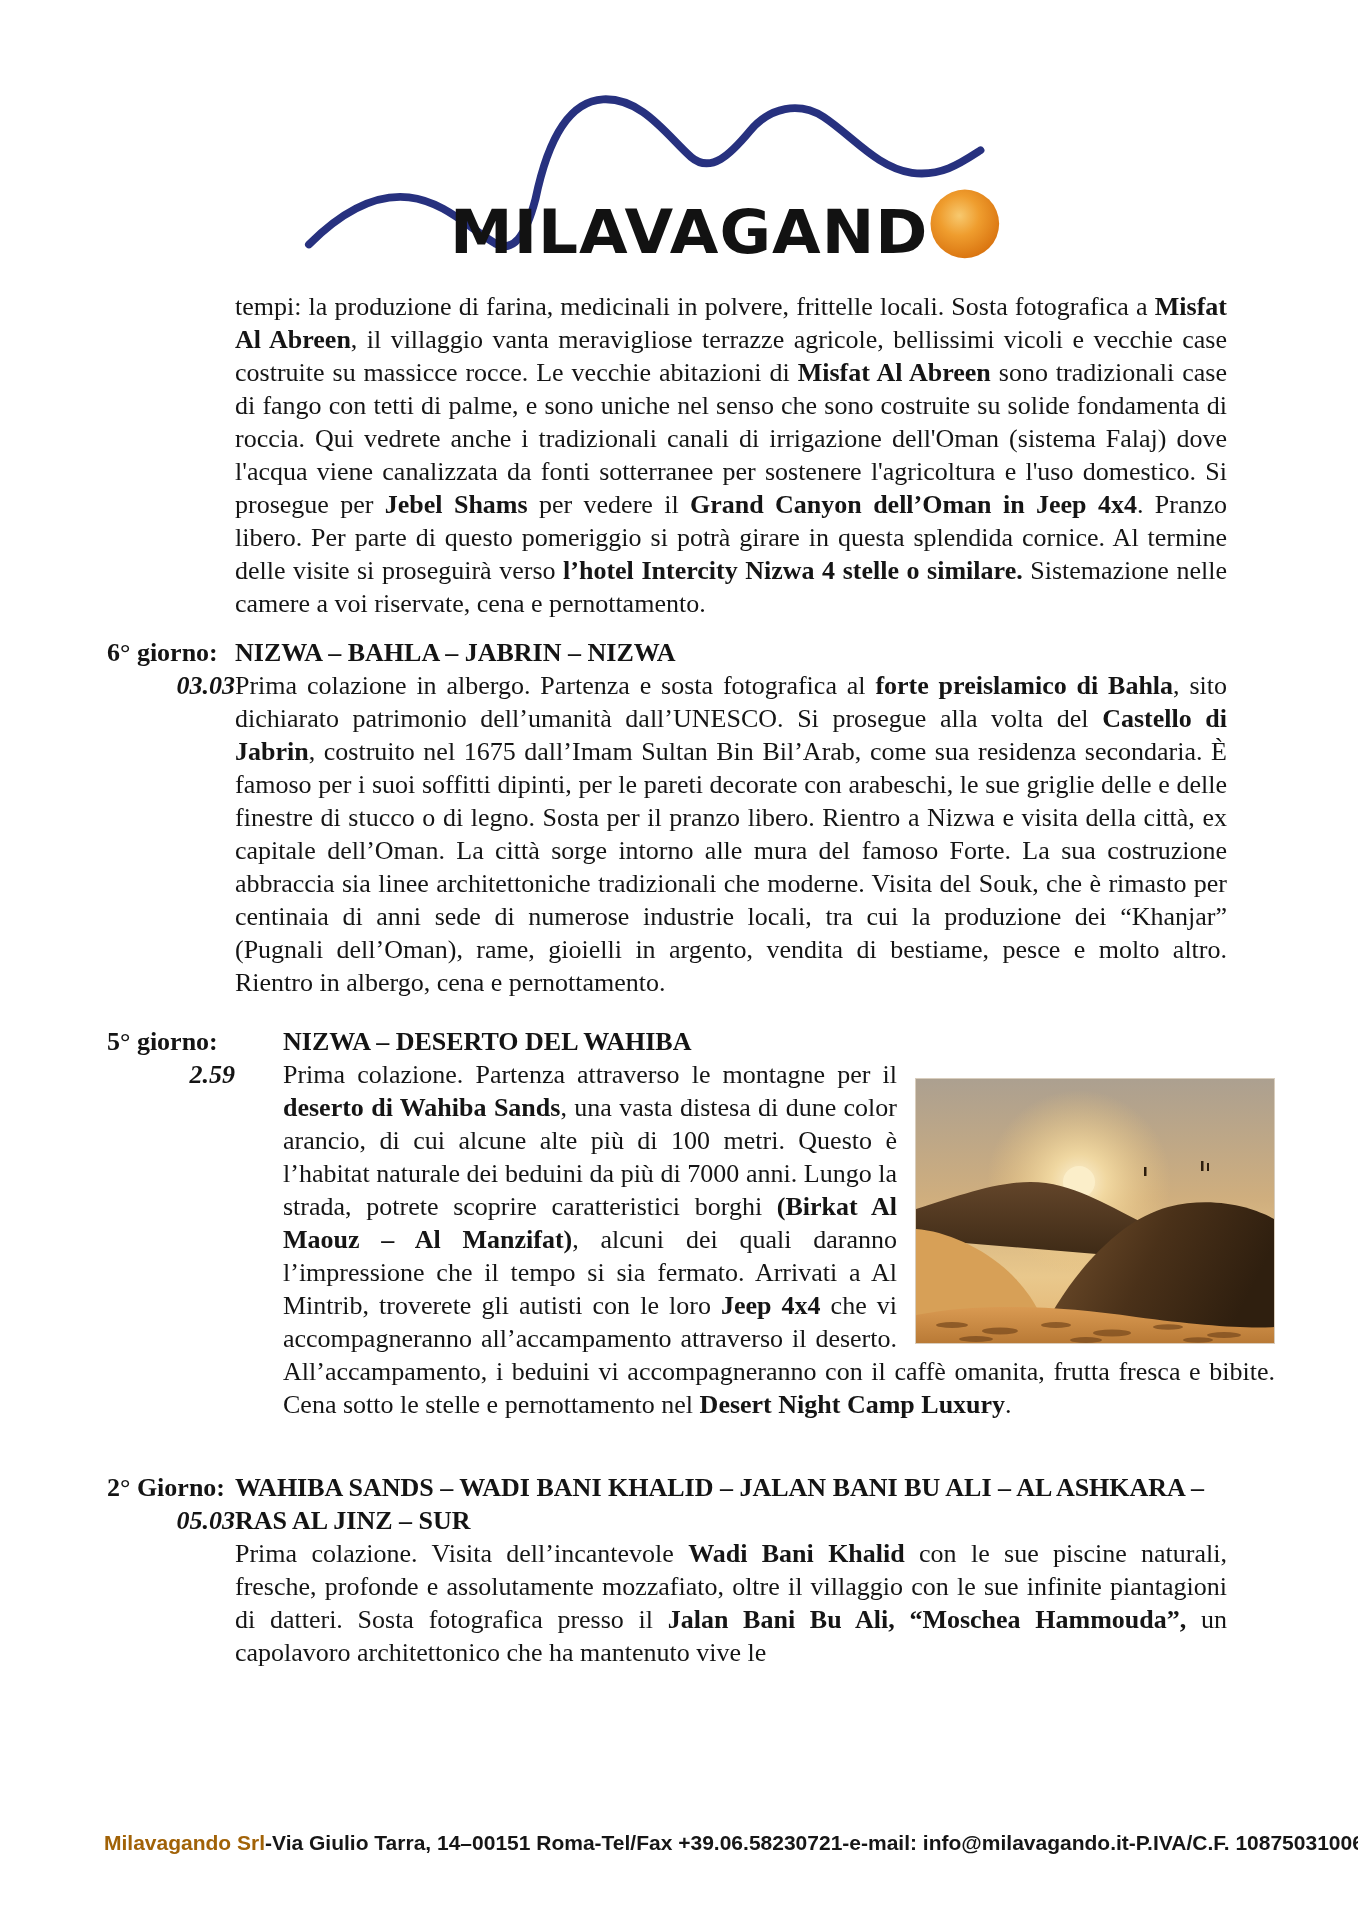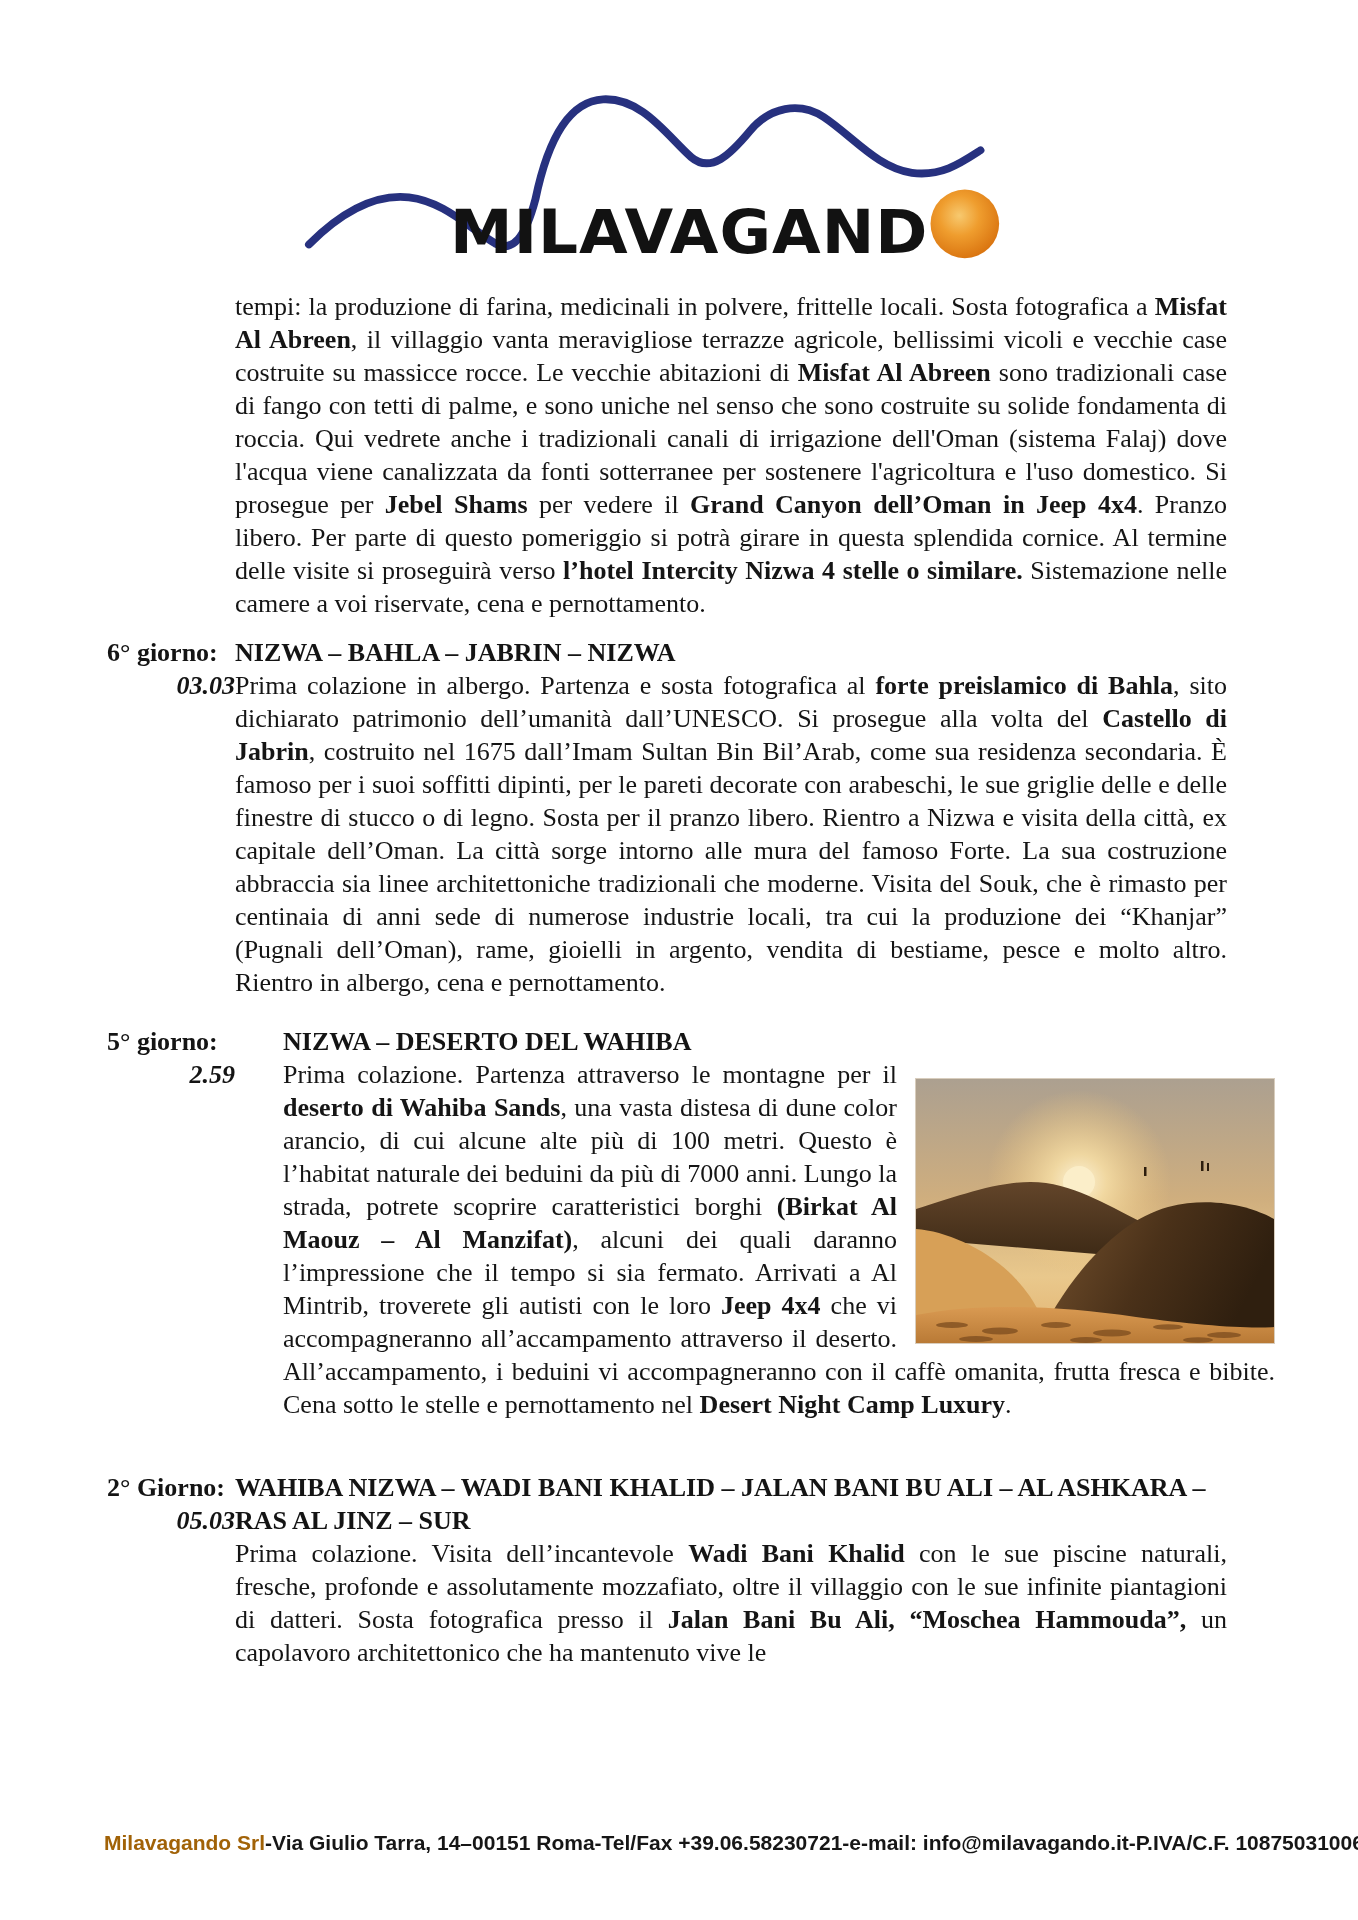--- a/index.html
+++ b/index.html
@@ -149,21 +149,21 @@
         </div>
       </div>
     </div>
 
     <div class="day day-6">
       <div class="day-label-cell">
         <div class="day-label">2° Giorno:</div>
         <div class="day-date">05.03</div>
       </div>
       <div class="day-body">
-        <div class="day-title">WAHIBA NIZWA – WADI BANI KHALID – JALAN BANI BU ALI – AL ASHKARA – RAS AL JINZ – SUR</div>
+        <div class="day-title">WAHIBA SANDS – WADI BANI KHALID – JALAN BANI BU ALI – AL ASHKARA – RAS AL JINZ – SUR</div>
         <div class="para"><span>Prima colazione. Visita dell’incantevole </span><span class="b">Wadi Bani Khalid</span><span> con le sue piscine naturali, fresche, profonde e assolutamente mozzafiato, oltre il villaggio con le sue infinite piantagioni di datteri.  Sosta fotografica presso il </span><span class="b">Jalan Bani Bu Ali, “Moschea Hammouda”,</span><span> un capolavoro architettonico che ha mantenuto vive le</span></div>
       </div>
     </div>
 
   </div>
 
   <div class="footer"><span class="brand">Milavagando Srl</span><span>-Via Giulio Tarra, 14–00151 Roma-Tel/Fax +39.06.58230721-e-mail: info@milavagando.it-P.IVA/C.F. 10875031006</span></div>
 </div>
 
 </body></html>

